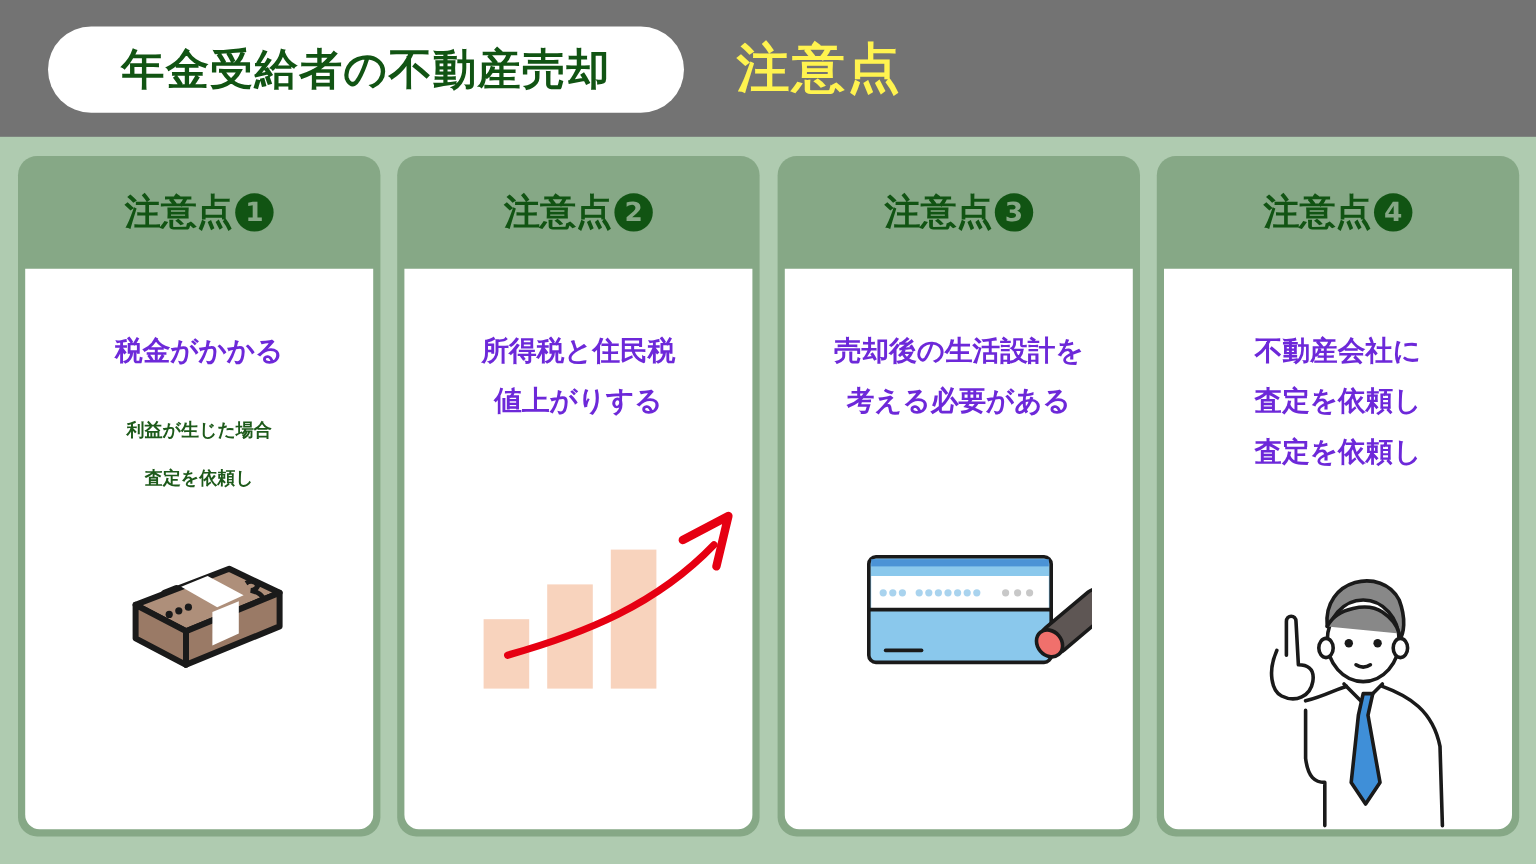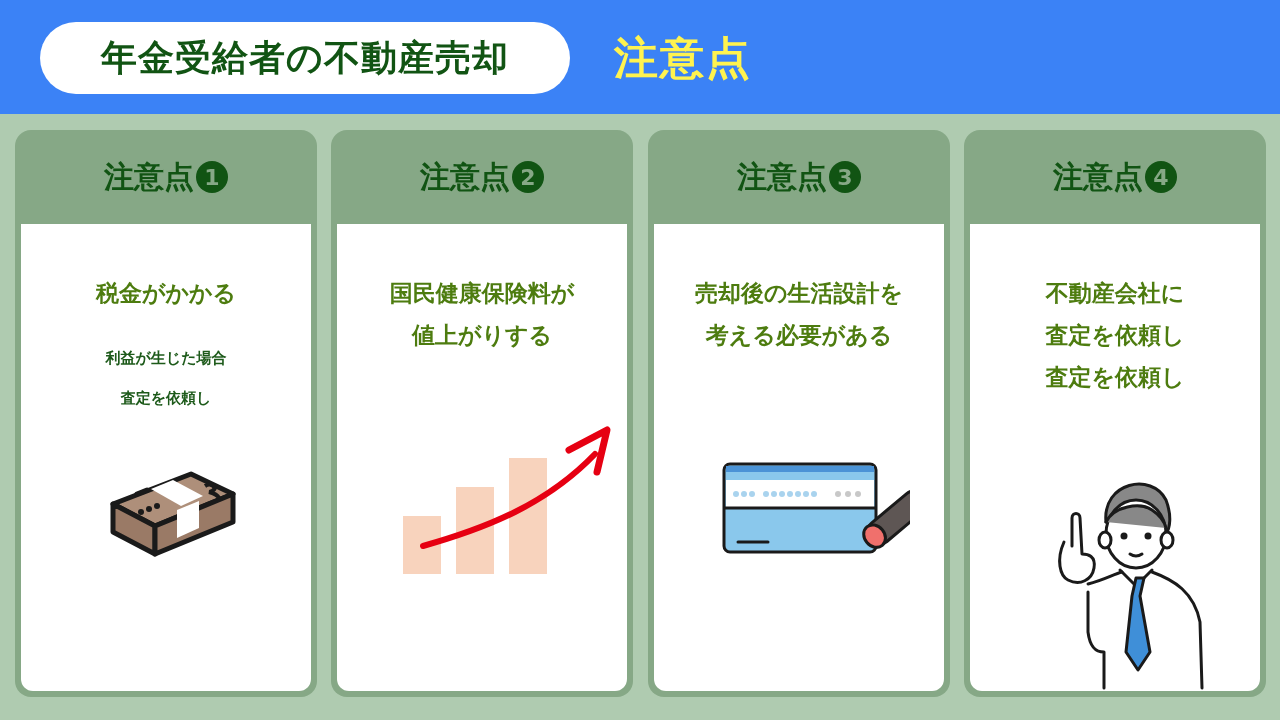--- a/index.html
+++ b/index.html
@@ -1,28 +1,28 @@
 <!DOCTYPE html>
 <html><head>
 <meta charset="utf-8">
 <style>
   * { box-sizing: border-box; margin: 0; padding: 0; }
   html, body { width: 1280px; height: 720px; overflow: hidden; }
   body { background: #afcbb0; font-family: "DejaVu Sans", "Liberation Sans", sans-serif; position: relative; }
-  .topbar { position: absolute; left: 0; top: 0; width: 1280px; height: 114px; background: #3b82f6; }
+  .topbar { position: absolute; left: 0; top: 0; width: 1280px; height: 114px; background: #737373; }
   .title-pill { position: absolute; left: 40px; top: 22px; width: 530px; height: 72px; background: #ffffff; border-radius: 36px;
     display: flex; align-items: center; justify-content: center; color: #115413; font-weight: bold; font-size: 36px; letter-spacing: 1px; }
   .title-yellow { position: absolute; left: 614px; top: 30px; color: #fff34f; font-weight: bold; font-size: 44px; letter-spacing: 2px; line-height: 56px; }
   .card { position: absolute; top: 130px; width: 302px; height: 567px; background: #86a886; border-radius: 16px; }
   .card-head { position: absolute; left: 0; top: 0; width: 100%; height: 94px; display: flex; align-items: center; justify-content: center;
     color: #115413; font-weight: bold; font-size: 30px; }
   .num { display: inline-flex; width: 32px; height: 32px; border-radius: 50%; background: #115413; color: #86a886; font-size: 22px;
     align-items: center; justify-content: center; margin-left: 2px; font-weight: bold; }
   .card-body { position: absolute; left: 6px; top: 94px; right: 6px; bottom: 6px; background: #ffffff; border-radius: 0 0 12px 12px; }
-  .main-text { position: absolute; left: 0; right: 0; top: 48px; text-align: center; color: #4d7c0f; font-weight: bold; font-size: 23px; line-height: 42px; }
+  .main-text { position: absolute; left: 0; right: 0; top: 48px; text-align: center; color: #6d28d9; font-weight: bold; font-size: 23px; line-height: 42px; }
   .sub-text { position: absolute; left: 0; right: 0; top: 114px; text-align: center; color: #1d5a1a; font-weight: bold; font-size: 15px; line-height: 40px; }
   .illus { position: absolute; }
 </style>
 </head>
 <body>
 
 <div class="topbar">
   <div class="title-pill">年金受給者の不動産売却</div>
   <div class="title-yellow">注意点</div>
 </div>
@@ -59,21 +59,21 @@
   </div>
 </div>
 
 <div class="card" style="left:331px;">
   <div class="card-head">
     <span>注意点</span>
       <span class="num">2</span>
   </div>
   <div class="card-body">
     <div class="main-text">
-      <div>国民健康保険料が</div>
+      <div>所得税と住民税</div>
       <div>値上がりする</div>
     </div>
     <svg class="illus" style="left:60px;top:200px;" width="220" height="150" viewBox="0 0 220 150">
       <rect x="6" y="92" width="38" height="58" fill="#f8d3bd"></rect>
       <rect x="59" y="63" width="38" height="87" fill="#f8d3bd"></rect>
       <rect x="112" y="34" width="38" height="116" fill="#f8d3bd"></rect>
       <path d="M26,122 C90,104 150,80 198,30" stroke="#e60012" stroke-width="6" fill="none" stroke-linecap="round"></path>
       <path d="M172,26 L210,6 L200,48" stroke="#e60012" stroke-width="7" fill="none" stroke-linecap="round" stroke-linejoin="round"></path>
     </svg>
   </div>

